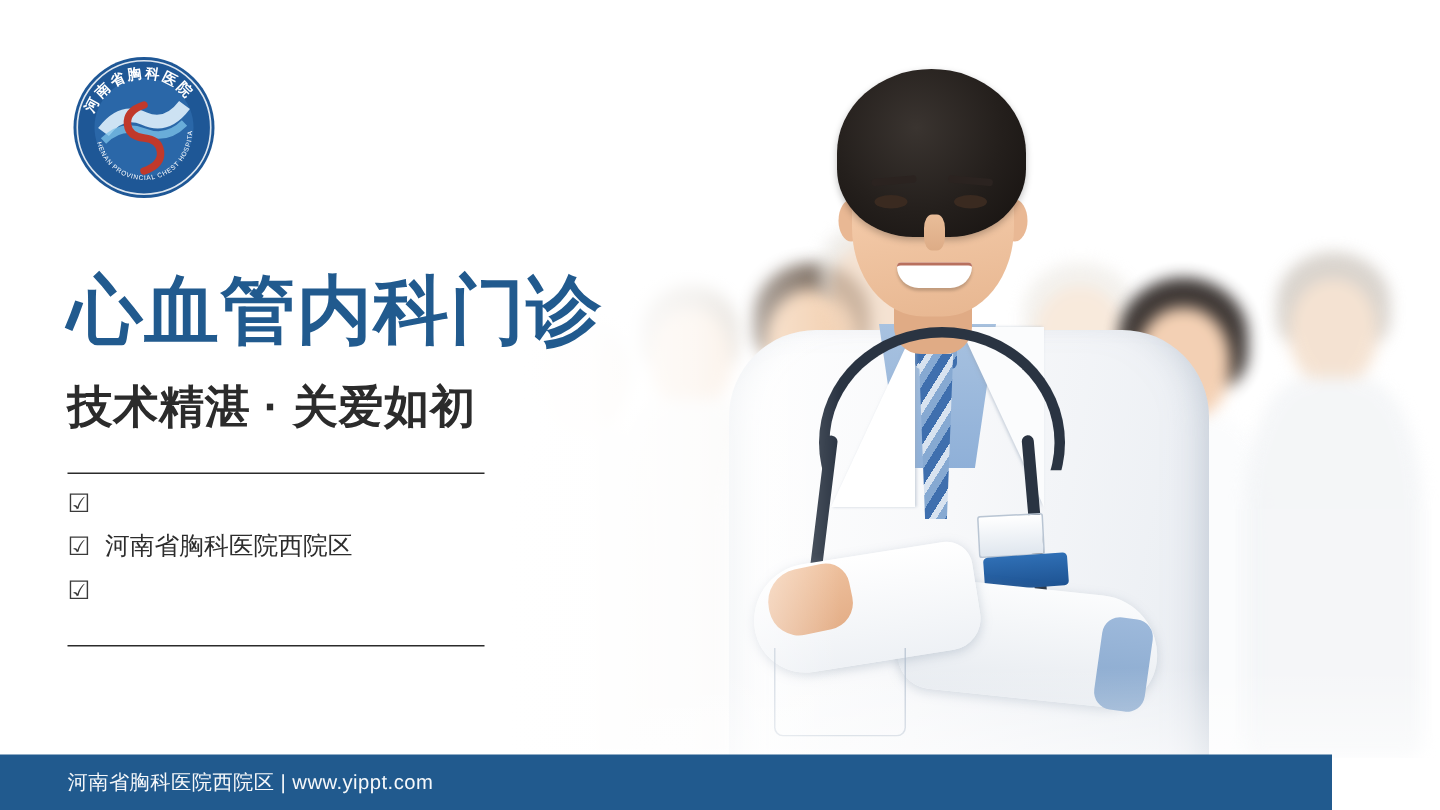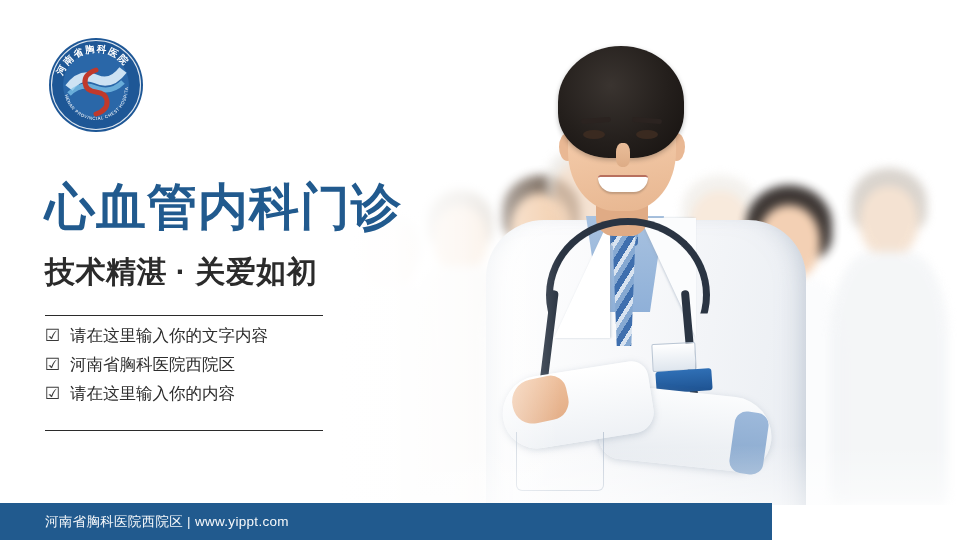--- a/index.html
+++ b/index.html
@@ -226,21 +226,21 @@
     font-size: 16.5px; color:#2d2d2d; line-height: 1;
     margin-bottom: 12px; white-space:nowrap;
   }
   .bullet .box {
     font-size: 17px; color:#3a3a3a; line-height:1;
     display:inline-block; width:17px;
   }
 
   
   #footer {
-    position:absolute; left:0; top:503px; width:772px; height:37px;
+    position:absolute; left:0; top:503px; width:888px; height:37px;
     background: #215a8e; z-index: 70;
   }
   #footer-text {
     position:absolute; left:45px; top:10px;
     font-size: 13.5px; color:#ffffff; letter-spacing:.3px;
     white-space: nowrap; opacity:.96;
   }
 </style>
 </head>
 <body>
@@ -346,29 +346,27 @@
 
     <div id="title">心血管内科门诊</div>
 
     <div id="subtitle">技术精湛 · 关爱如初</div>
 
     <div class="rule" id="rule-top"></div>
 
     <div id="bullets">
       <div class="bullet">
         <span class="box">☑</span>
-        <span>请在这里输入你的文字内容</span>
       </div>
       <div class="bullet">
         <span class="box">☑</span>
         <span>河南省胸科医院西院区</span>
       </div>
       <div class="bullet">
         <span class="box">☑</span>
-        <span>请在这里输入你的内容</span>
       </div>
     </div>
 
     <div class="rule" id="rule-bottom"></div>
   </div>
 
   <div id="footer">
     <div id="footer-text">河南省胸科医院西院区 | www.yippt.com</div>
   </div>
 

